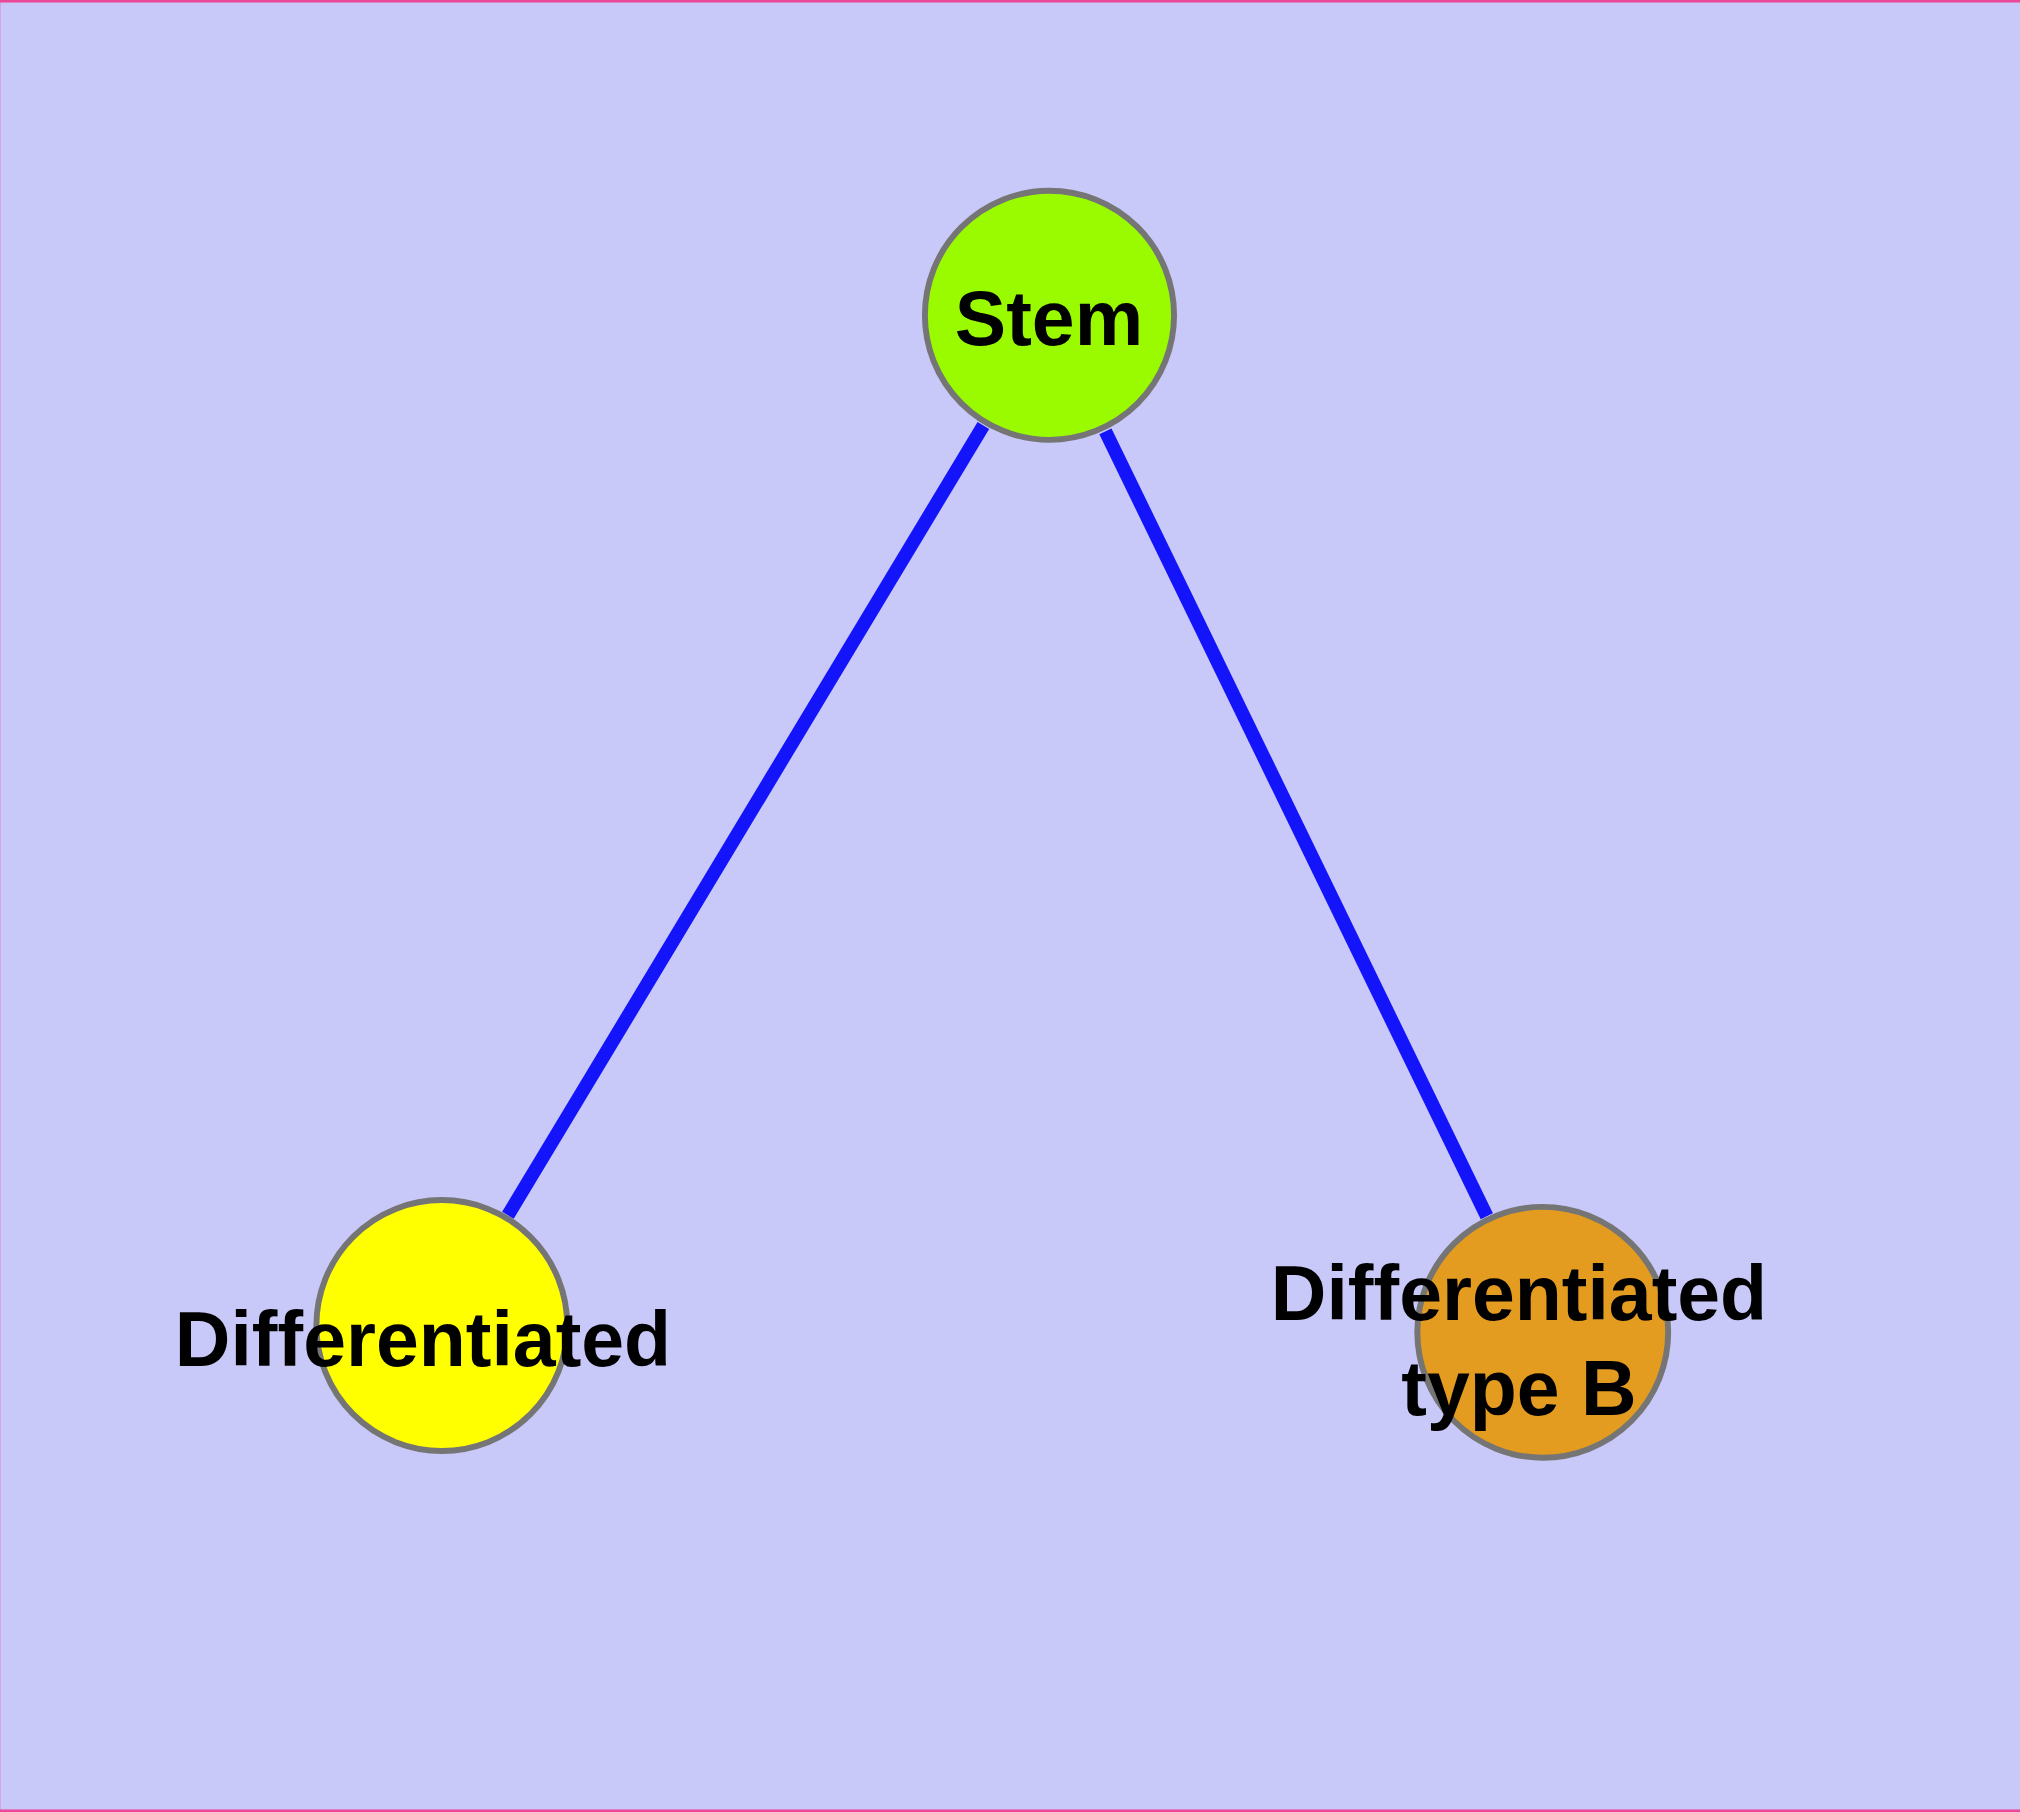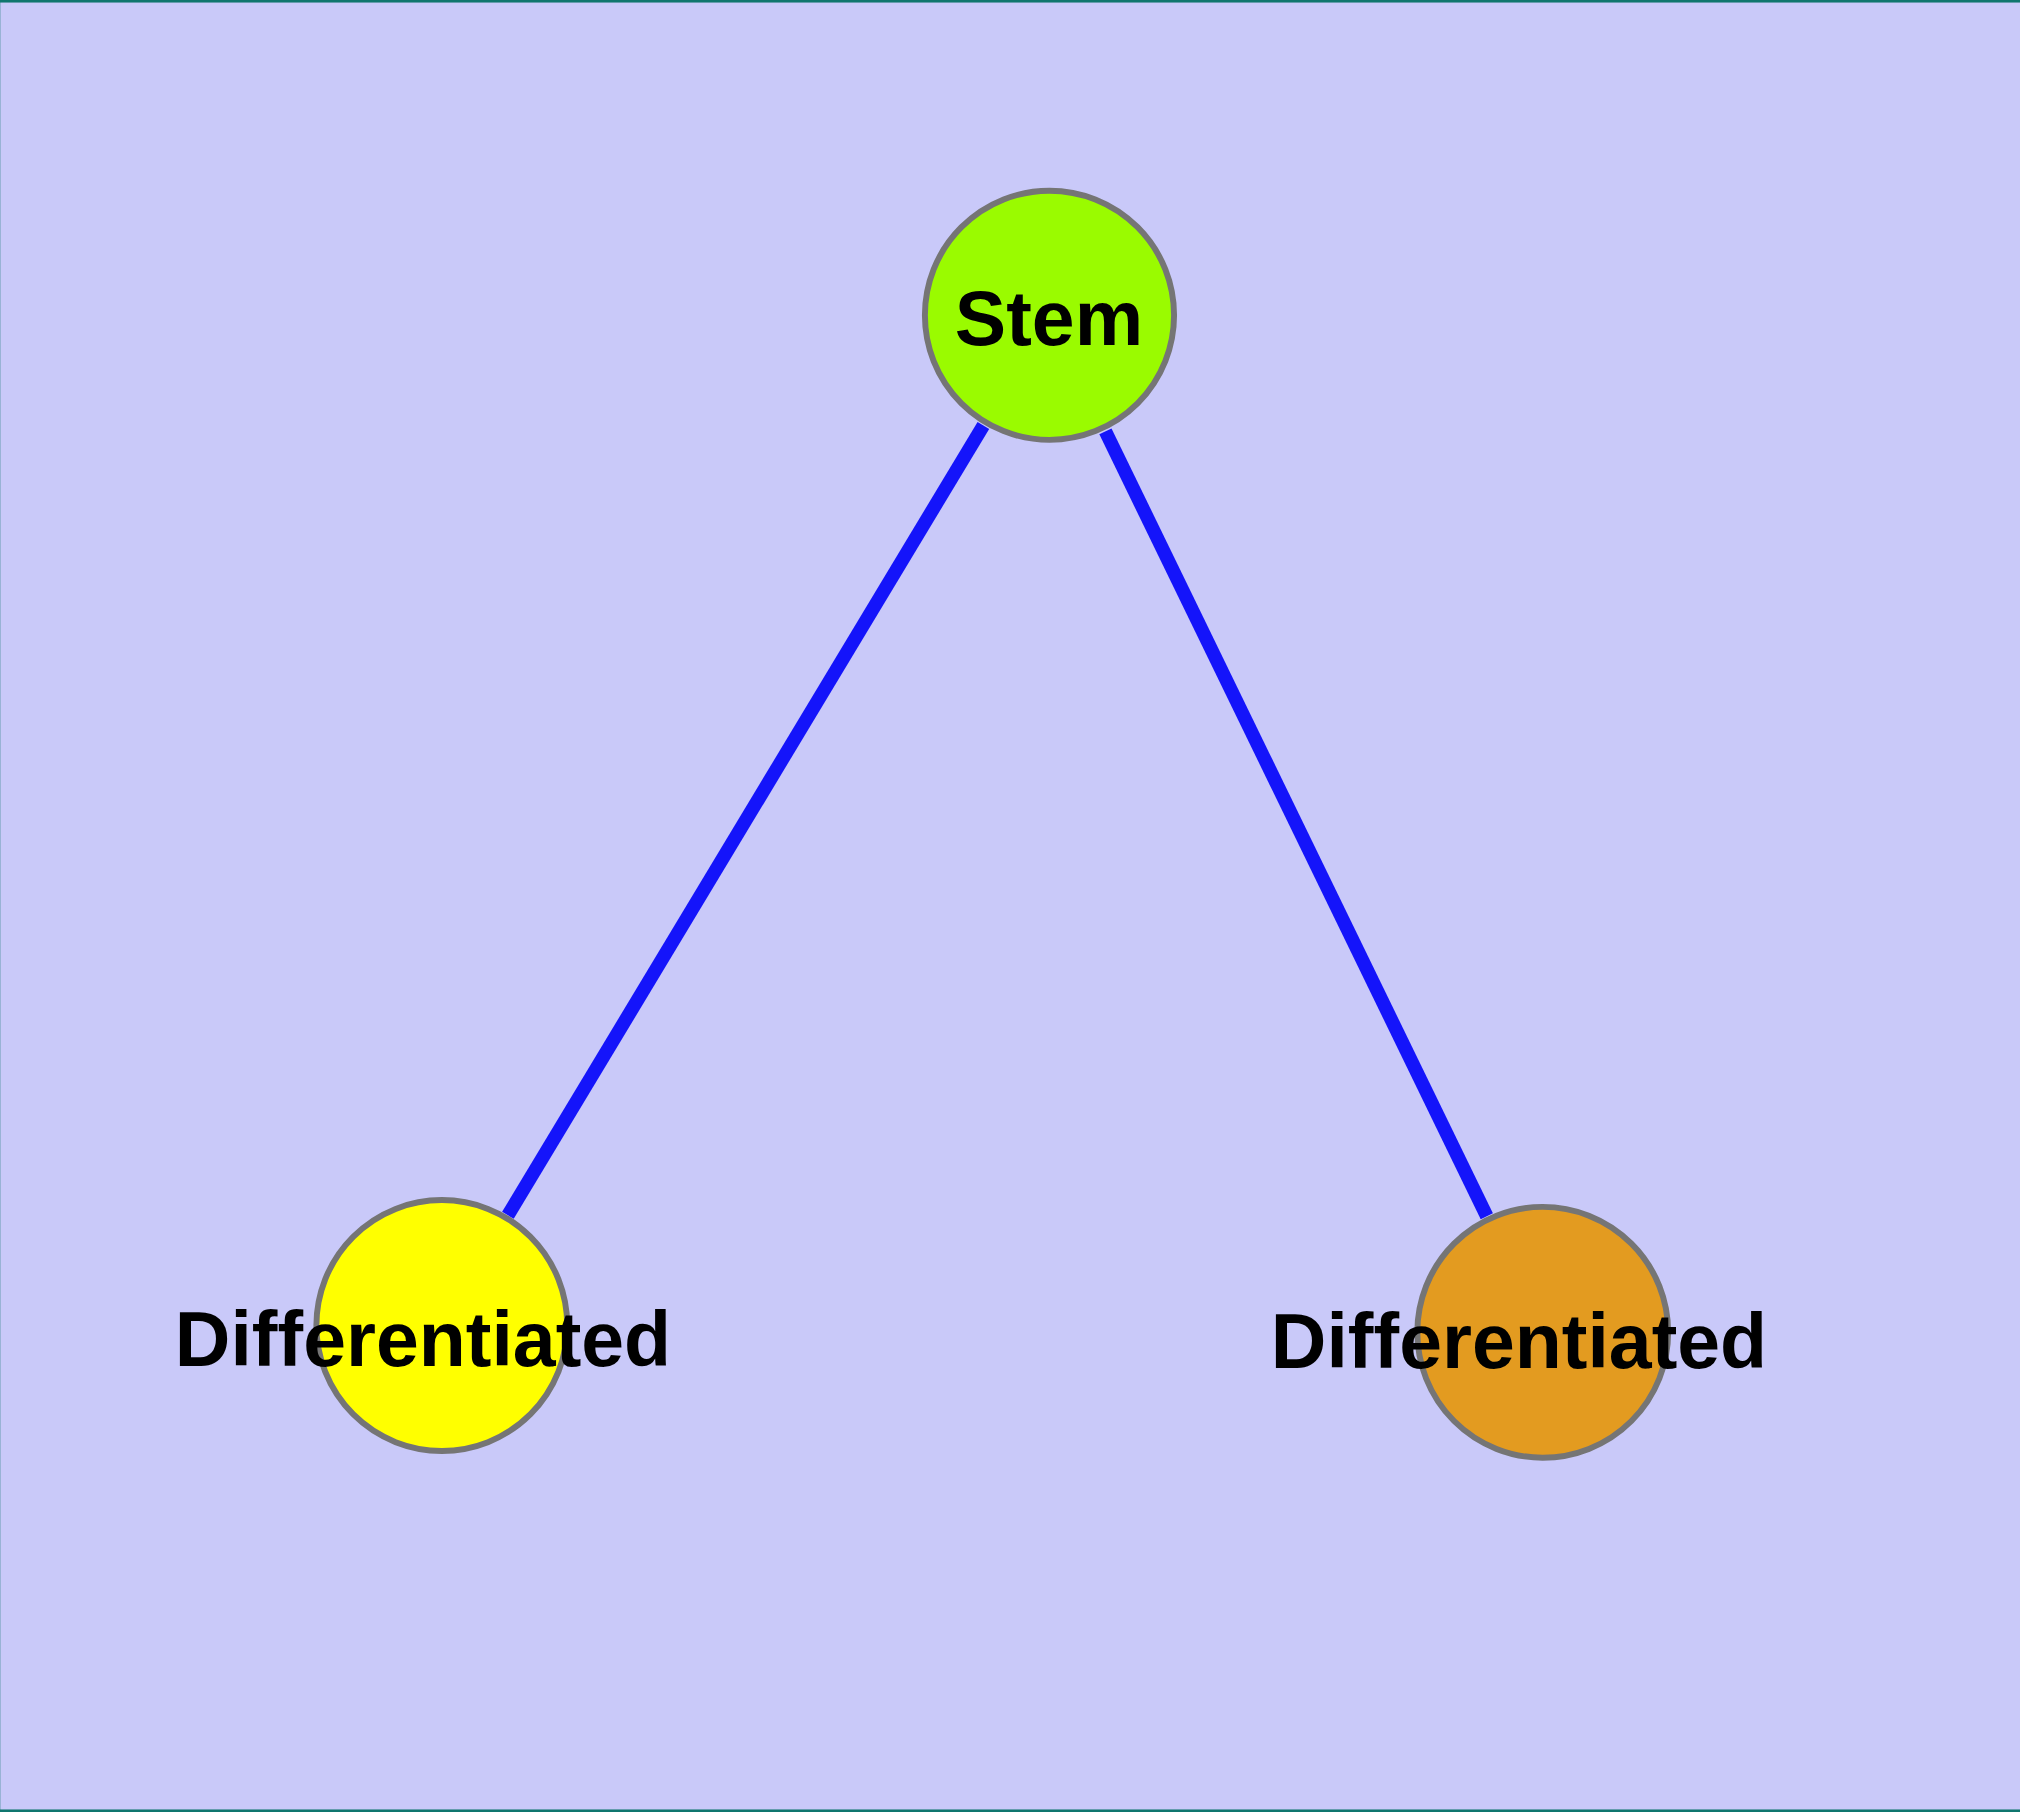--- a/index.html
+++ b/index.html
@@ -5,21 +5,21 @@
   html, body {
     margin: 0;
     padding: 0;
     background: #ffffff;
     font-family: "Liberation Sans", sans-serif;
   }
   #page {
     position: relative;
     width: 2021px;
     height: 1812px;
-    background: #0f766e;
+    background: #ec4899;
     overflow: hidden;
   }
   #graph-svg {
     position: absolute;
     left: 0;
     top: 0;
     width: 2021px;
     height: 1812px;
     display: block;
   }
@@ -58,16 +58,17 @@
   </svg>
 
   <div class="node-label" id="stem-label">Stem</div>
 
   <div class="node-label" id="type-a-label">
     <div>Differentiated</div>
   </div>
 
   <div class="node-label" id="type-b-label">
     <div>Differentiated</div>
+    <div>type B</div>
   </div>
 
 </div>
 
 
 </body></html>

